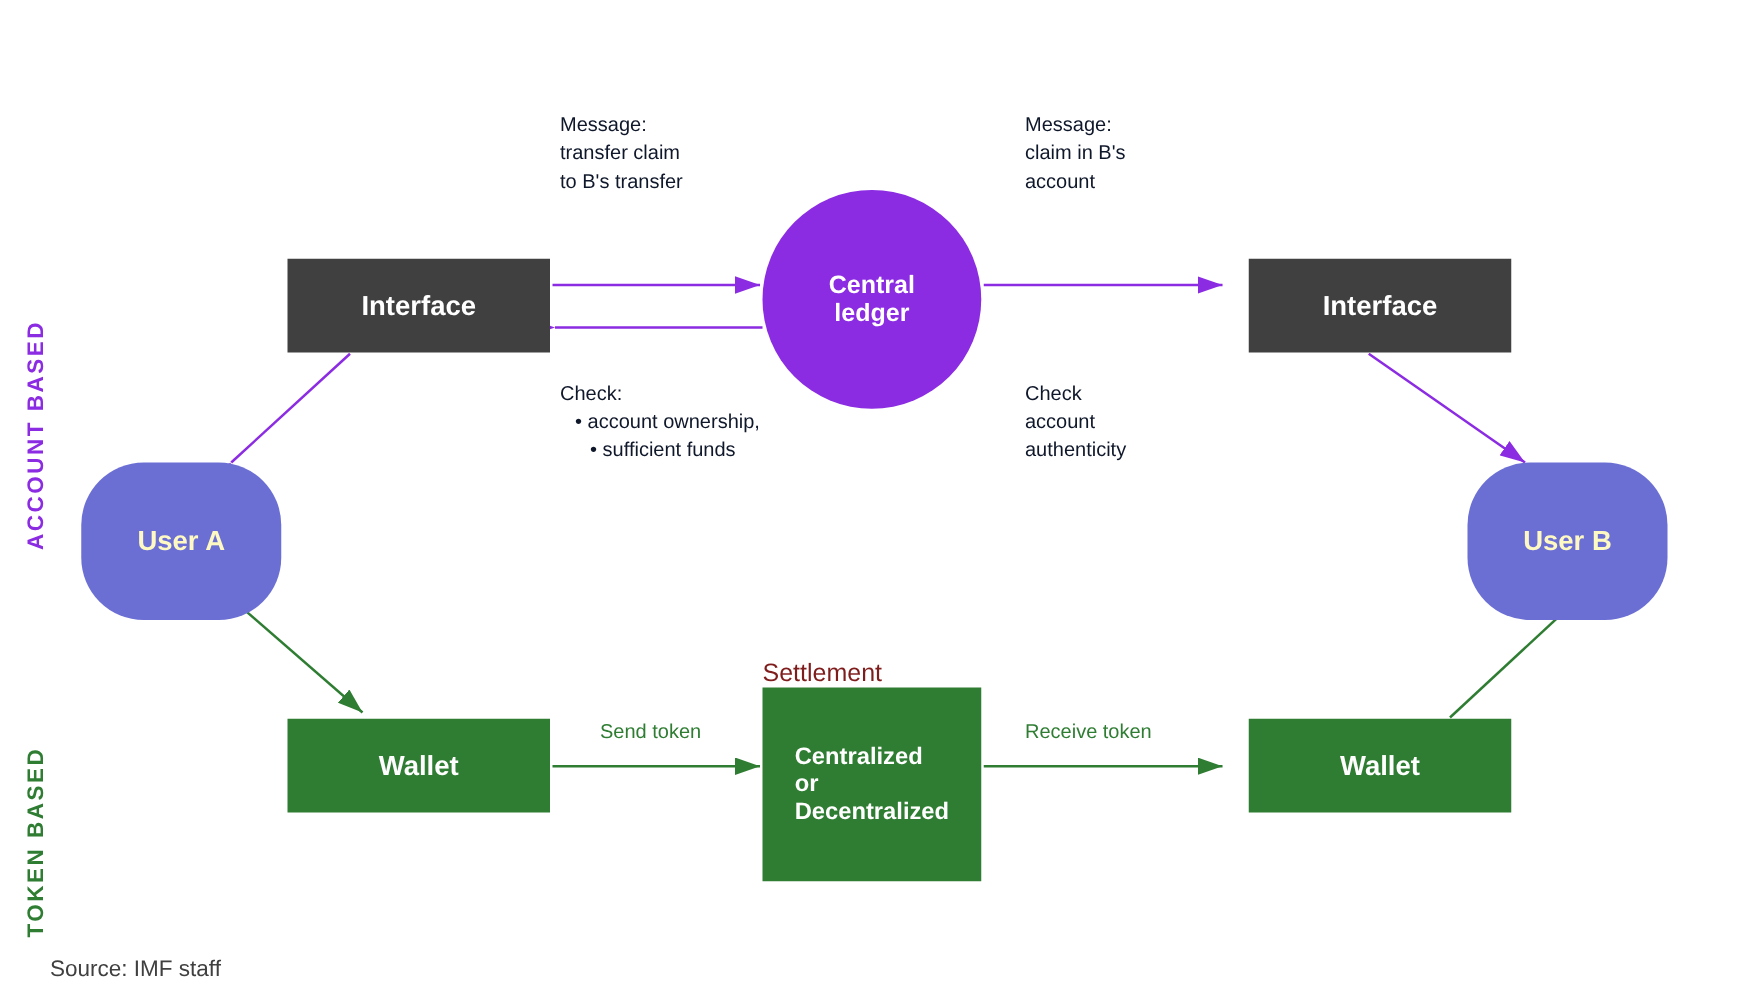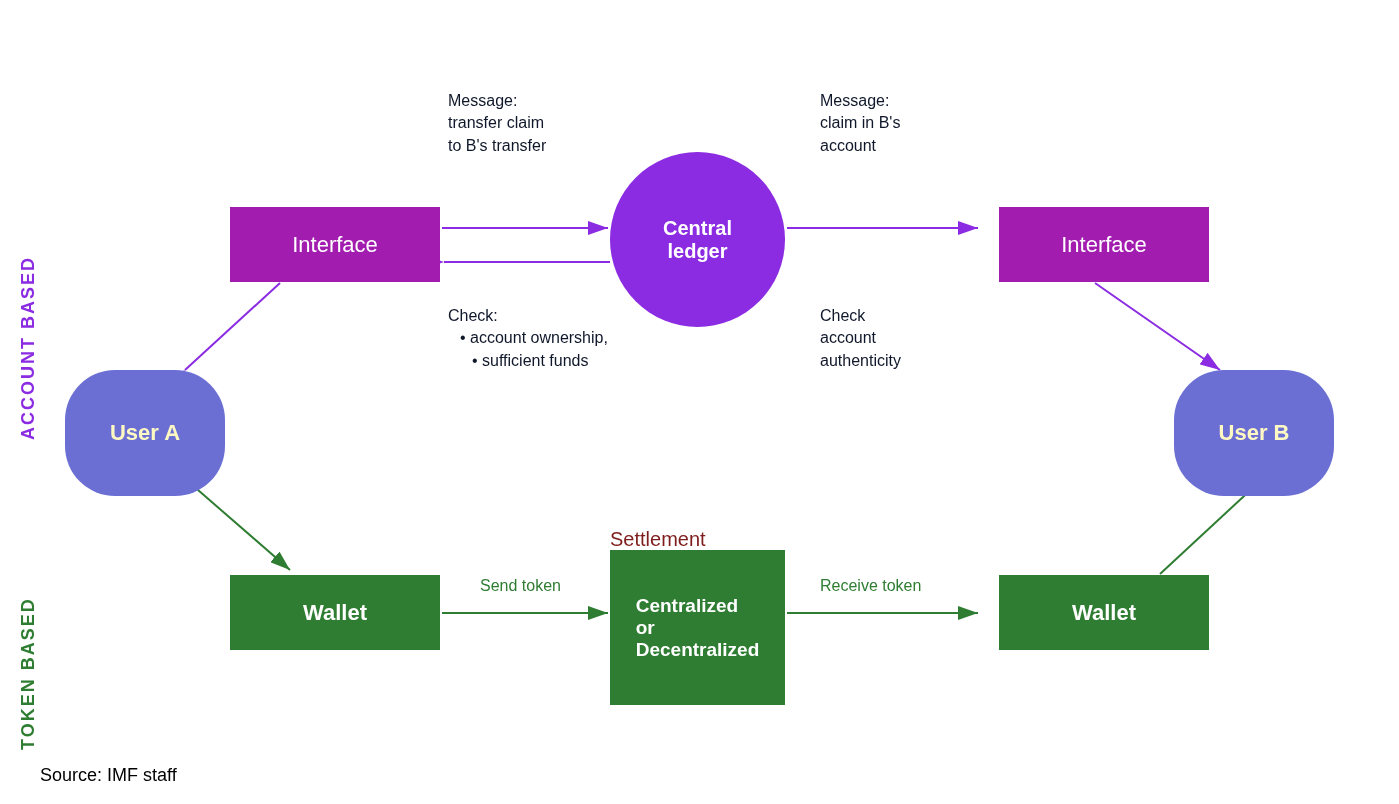--- a/index.html
+++ b/index.html
@@ -64,24 +64,24 @@
     }
     .user-b {
       background: #6B6FD4;
       right: 65px;
       top: 370px;
     }
 
     
     .interface-box {
       position: absolute;
-      background: #a21caf;
+      background: #404040;
       color: white;
       font-size: 22px;
-      font-weight: normal;
+      font-weight: bold;
       display: flex;
       align-items: center;
       justify-content: center;
       width: 210px;
       height: 75px;
     }
     .interface-left {
       left: 230px;
       top: 207px;
     }
@@ -203,21 +203,21 @@
       height: 804px;
       pointer-events: none;
     }
 
     
     .source-label {
       position: absolute;
       bottom: 18px;
       left: 40px;
       font-size: 18px;
-      color: #000000;
+      color: #404040;
     }
   </style>
 </head>
 <body>
 
 <div class="diagram-container">
 
   <div class="side-label side-label-account">
     <span>ACCOUNT BASED</span>
   </div>

